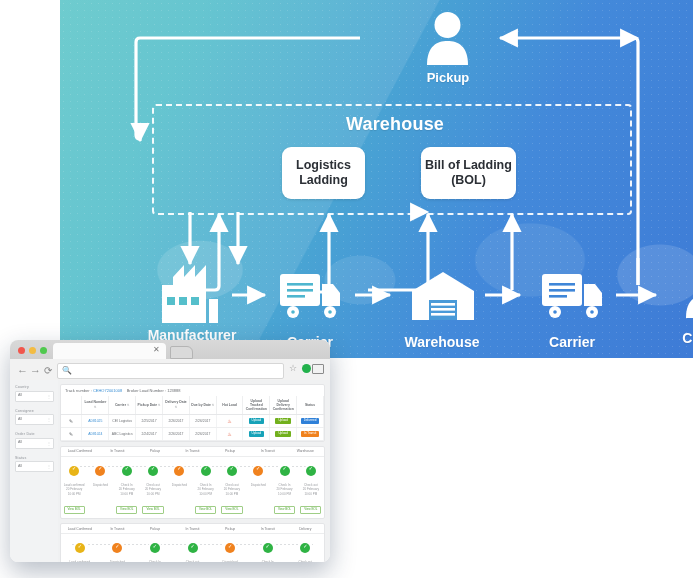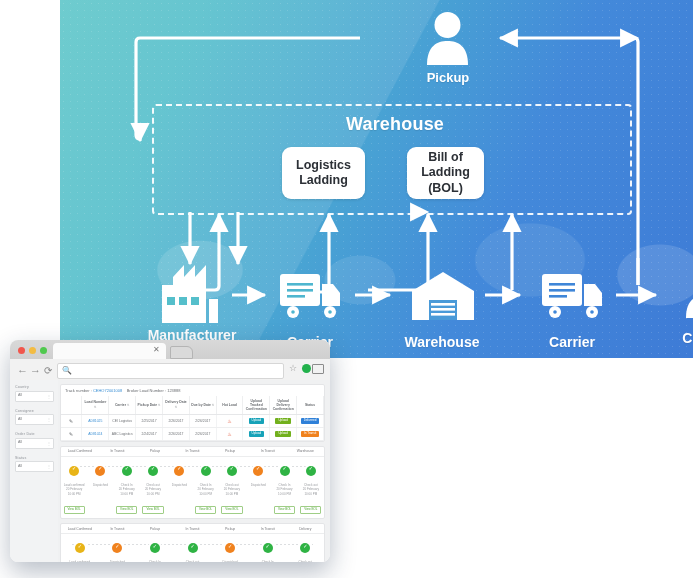--- a/index.html
+++ b/index.html
@@ -32,21 +32,21 @@
   #bc-box{position:absolute;left:92px;top:104px;width:476px;height:107px;
           border:2px dashed rgba(255,255,255,.92);border-radius:4px;}
   #bc-title{left:255px;top:114px;width:160px;font-size:18px;letter-spacing:.2px;}
 
   .bcard{position:absolute;background:#fff;border-radius:9px;
          display:flex;align-items:center;justify-content:center;text-align:center;
          color:#2c3036;font-size:12.5px;font-weight:bold;line-height:1.22;
          box-shadow:0 1px 3px rgba(0,0,0,.12);}
   #card-0{left:98px;top:147px;width:83px;height:52px;background:#dcab2e;color:#4a3a09;}
   #card-1{left:222px;top:147px;width:83px;height:52px;}
-  #card-2{left:347px;top:147px;width:77px;height:52px;}
+  #card-2{left:361px;top:147px;width:95px;height:52px;}
   #card-3{left:471px;top:147px;width:83px;height:52px;}
 
   
   .node{position:absolute;}
   .node .nlabel{position:absolute;left:-30px;width:120px;top:62px;text-align:center;
         color:#fff;font-weight:bold;font-size:14px;text-shadow:0 1px 1px rgba(0,0,0,.10);}
   #node-mfr{left:102px;top:265px;width:60px;height:58px;}
   #node-car1{left:220px;top:272px;width:62px;height:48px;}
   #node-wh{left:352px;top:272px;width:62px;height:48px;}
   #node-car2{left:482px;top:272px;width:62px;height:48px;}

